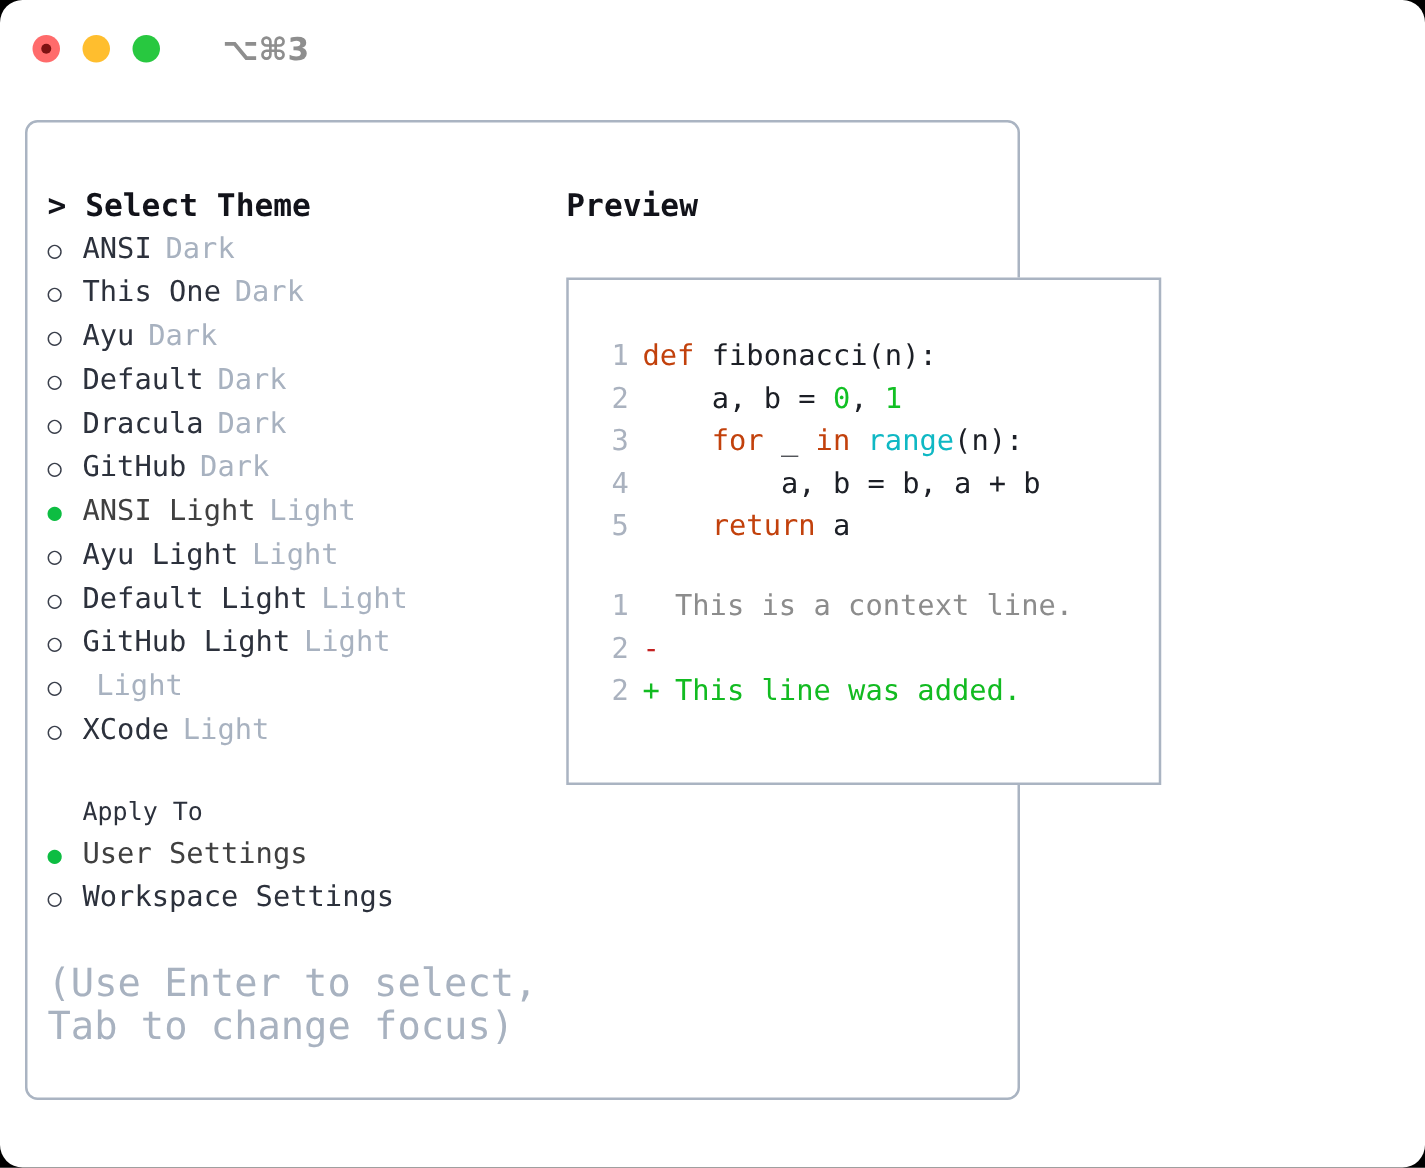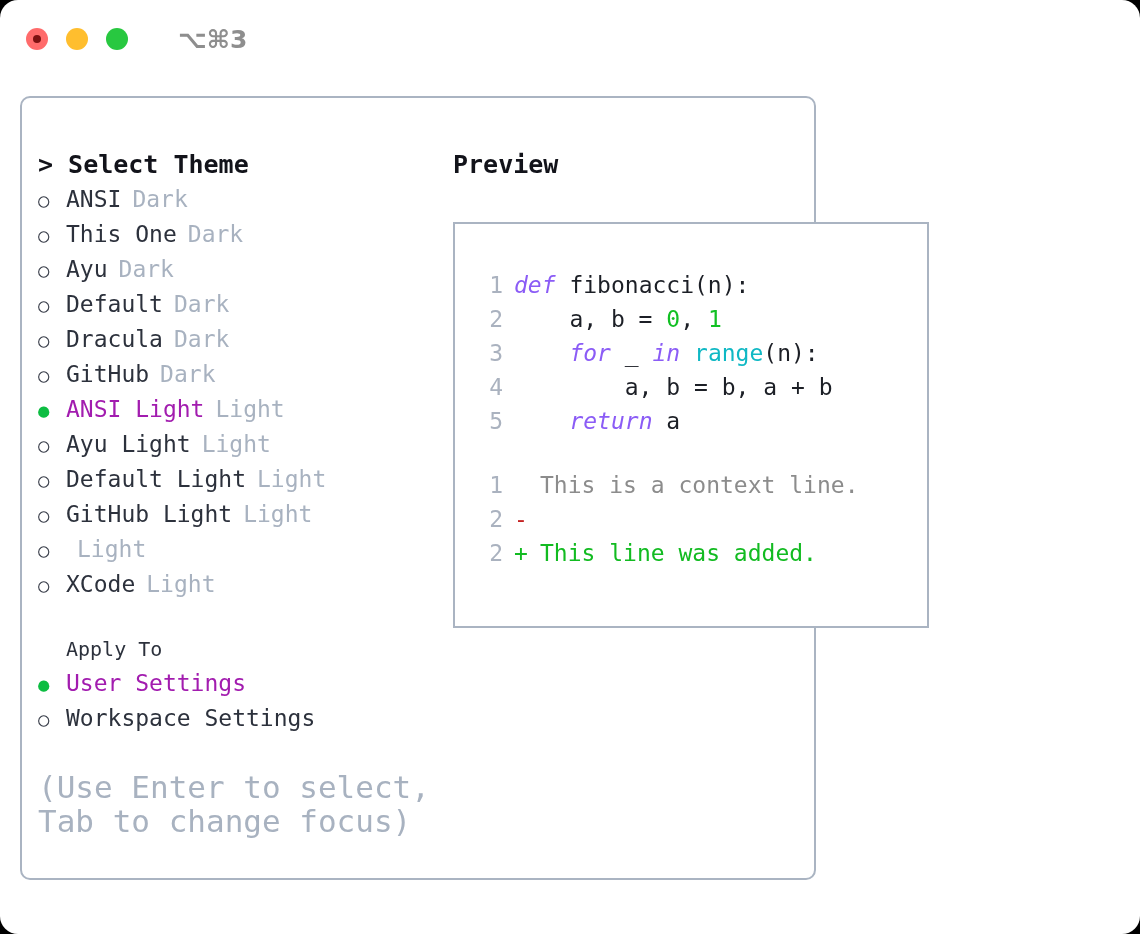--- a/index.html
+++ b/index.html
@@ -120,21 +120,21 @@
   }
   .bullet {
     width: 28px;
     flex: 0 0 28px;
     font-size: 19px;
     color: #3a3f4b;
     line-height: 34px;
   }
   .bullet.sel { color: #0dbd42; }
   .opt-name { color: #2c313c; }
-  .opt-row.selected .opt-name { color: #a21caf; }
+  .opt-row.selected .opt-name { color: #404040; }
   .opt-cat {
     color: #a8b2c0;
     padding-left: 11px;
   }
 
   .group-label {
     font-size: 20px;
     color: #2c313c;
     line-height: 34px;
     padding-left: 28px;
@@ -187,21 +187,21 @@
     color: #aab2bf;
     padding-right: 11px;
   }
   .marker {
     width: 26px;
     flex: 0 0 26px;
     white-space: pre;
   }
   .code-text { white-space: pre; }
 
-  .tok-kw   { color: #8b5cf6; font-style: italic; }
+  .tok-kw   { color: #c2410c; }
   .tok-fn   { color: #0fb8c4; }
   .tok-num  { color: #12c024; }
   .tok-pl   { color: #1c1f26; }
 
   .diff-ctx { color: #8c8c8c; }
   .diff-del { color: #c42121; }
   .diff-add { color: #12bb21; }
   .diff-gap { height: 30px; }
 </style>
 </head>

